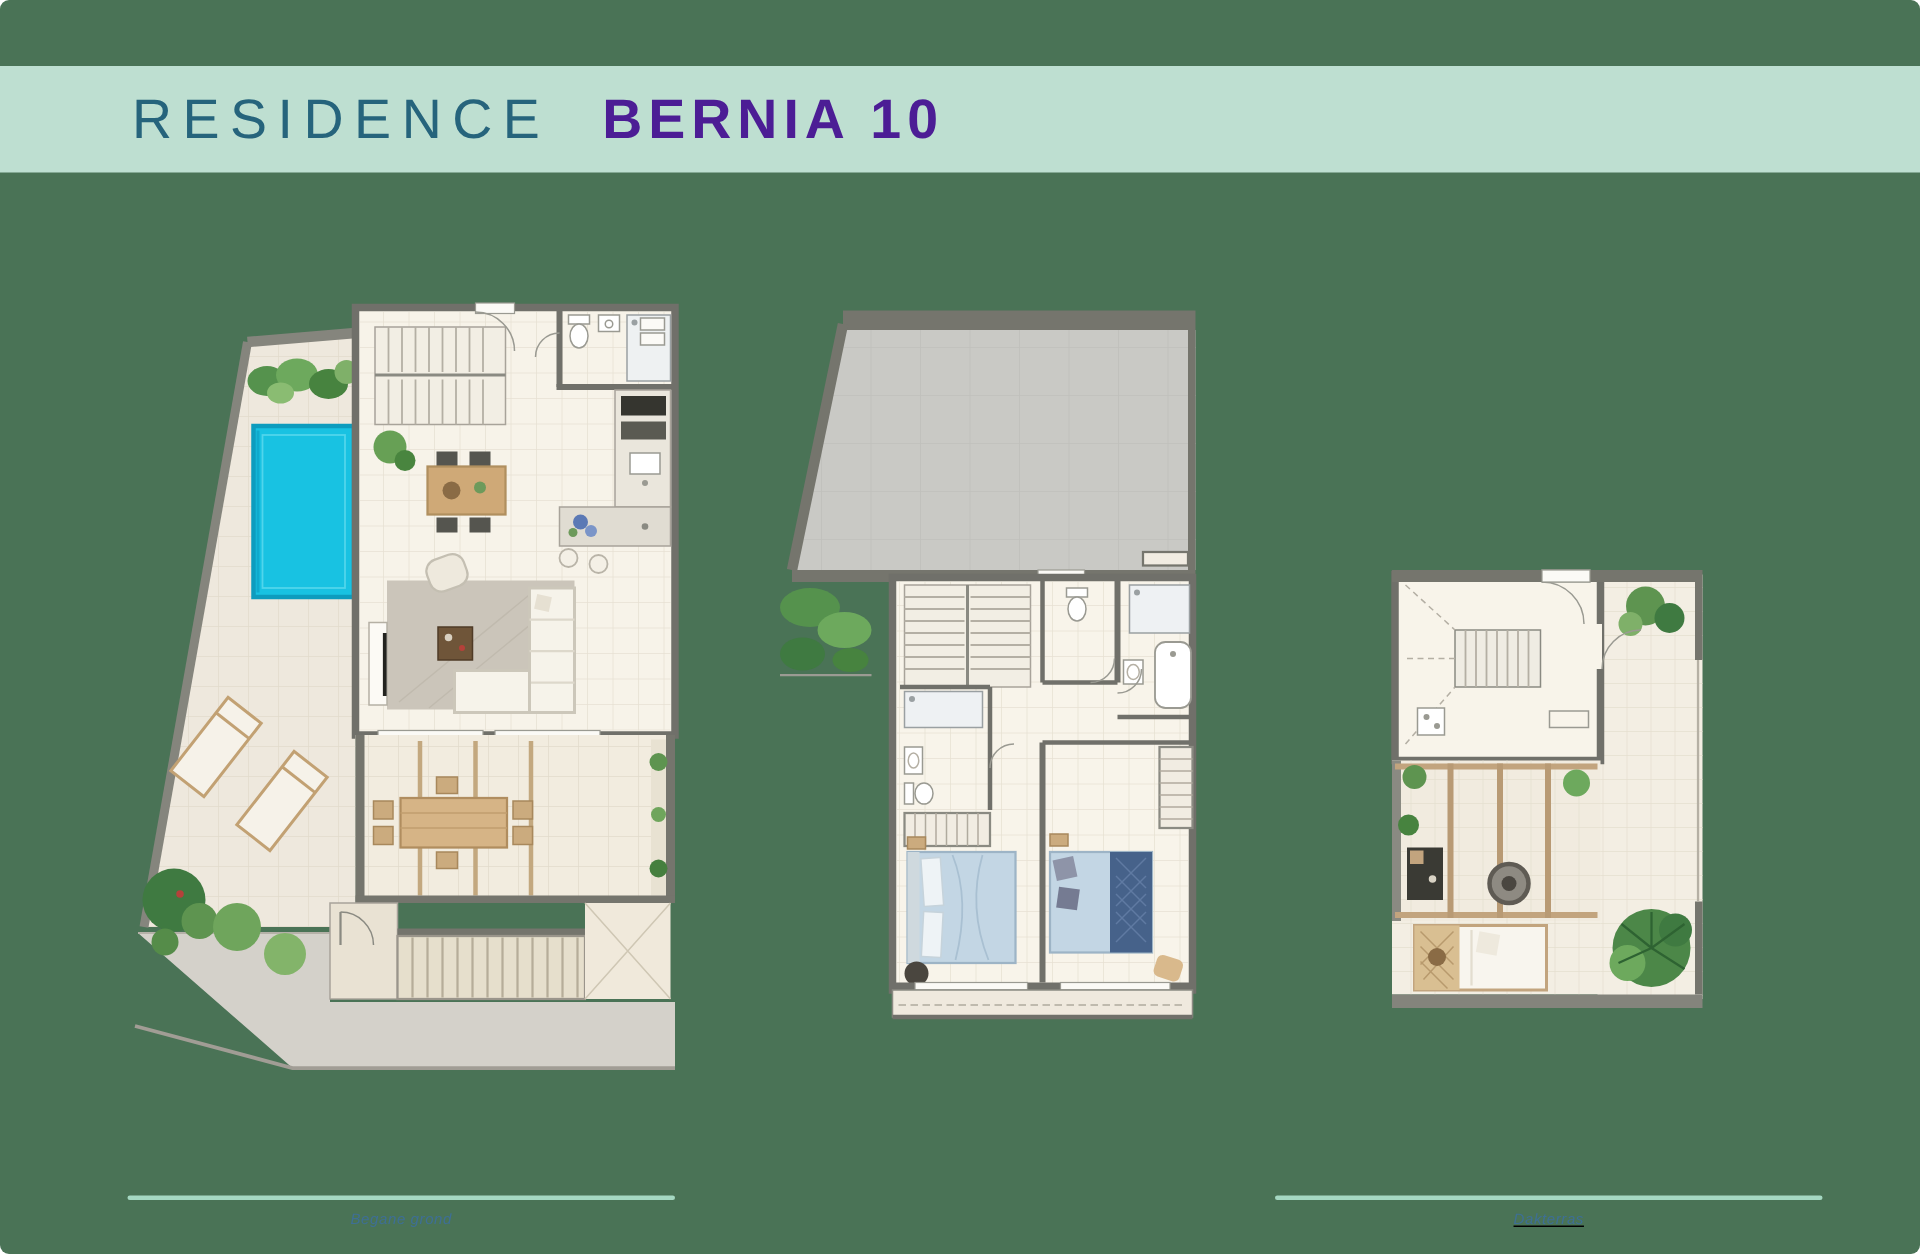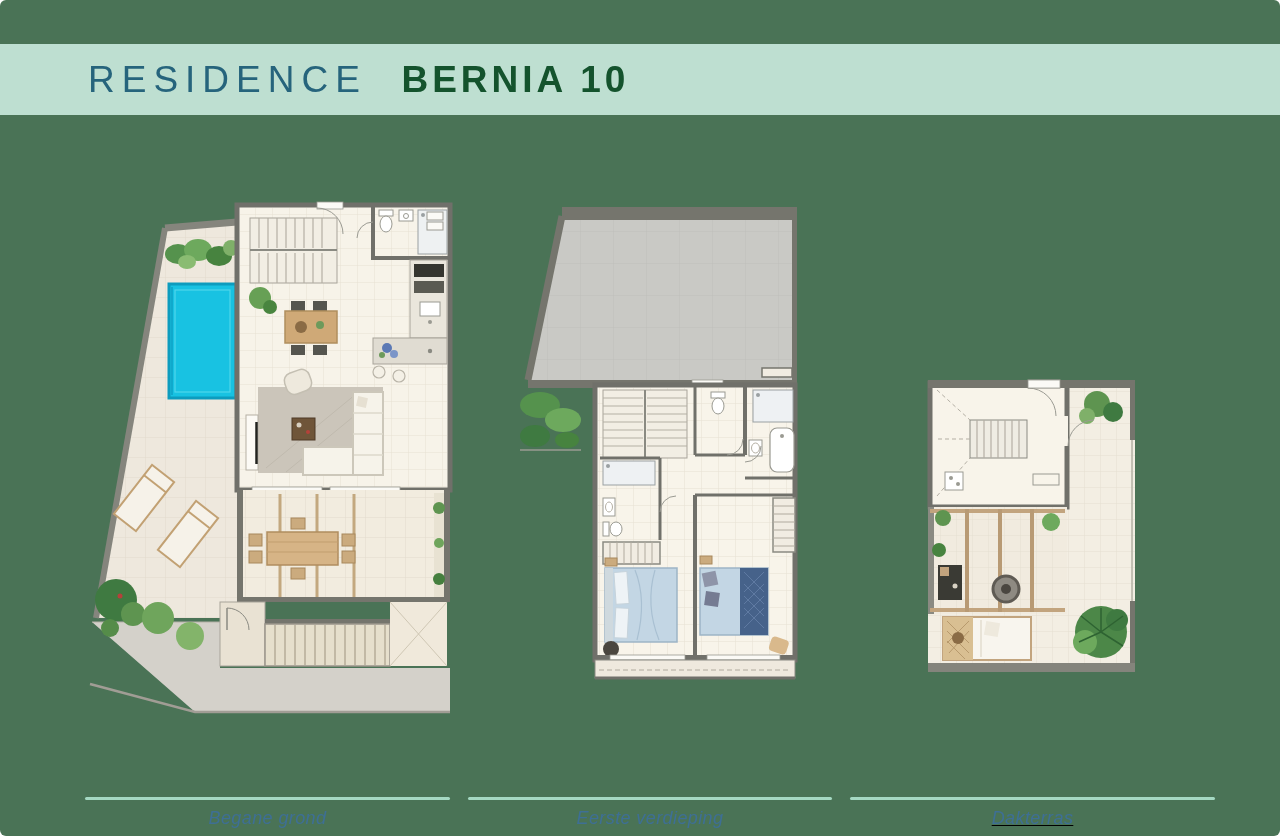--- a/index.html
+++ b/index.html
@@ -9,34 +9,34 @@
     font-family:"Liberation Sans",sans-serif;
   }
   .header-band{
     position:absolute;left:0;top:44px;width:1280px;height:71px;
     background:#bedfd1;display:flex;align-items:center;
   }
   .title{
     margin:0 0 0 88px;font-size:37px;line-height:1;color:#26647c;
     font-weight:400;letter-spacing:7px;white-space:nowrap;
   }
-  .title .bold{font-weight:700;letter-spacing:4px;color:#14532d;}
+  .title .bold{font-weight:700;letter-spacing:4px;color:#4c1d95;}
   .plan{position:absolute;margin:0;padding:0;}
   .plan svg{display:block;}
   .plan-ground{left:86px;top:198px;width:368px;height:520px;}
   .plan-first{left:515px;top:200px;width:285px;height:492px;}
   .plan-roof{left:925px;top:376px;width:213px;height:300px;}
   .caption-block{position:absolute;top:797px;}
   .cap-1{left:85px;width:365px;}
   .cap-2{left:468px;width:364px;}
   .cap-3{left:850px;width:365px;text-decoration:underline;}
   .divider{height:3px;background:#a5d8c2;border-radius:2px;}
   .caption{
     margin-top:8px;text-align:center;font-style:italic;
-    font-size:18px;color:#3e6f95;letter-spacing:0.4px;
+    font-size:10px;color:#3e6f95;letter-spacing:0.4px;
   }
 </style>
 </head>
 <body>
 
 <div class="canvas">
 
   <div class="header-band">
     <h1 class="title"><span>RESIDENCE</span>&nbsp;&nbsp;<span class="bold">BERNIA 10</span></h1>
   </div>
@@ -492,22 +492,18 @@
         <rect x="103" y="4" width="32" height="8" fill="#fbfaf6" stroke="#9a9a92" stroke-width="0.8"></rect>
         <rect x="3" y="287" width="207" height="9" fill="#84847c"></rect>
       </g>
     </svg>
   </figure>
 
   <div class="caption-block cap-1">
     <div class="divider"></div>
     <div class="caption">Begane grond</div>
   </div>
-  <div class="caption-block cap-2">
-    <div class="divider"></div>
-    <div class="caption">Eerste verdieping</div>
-  </div>
   <div class="caption-block cap-3">
     <div class="divider"></div>
     <div class="caption">Dakterras</div>
   </div>
 
 </div>
 
 </body></html>

